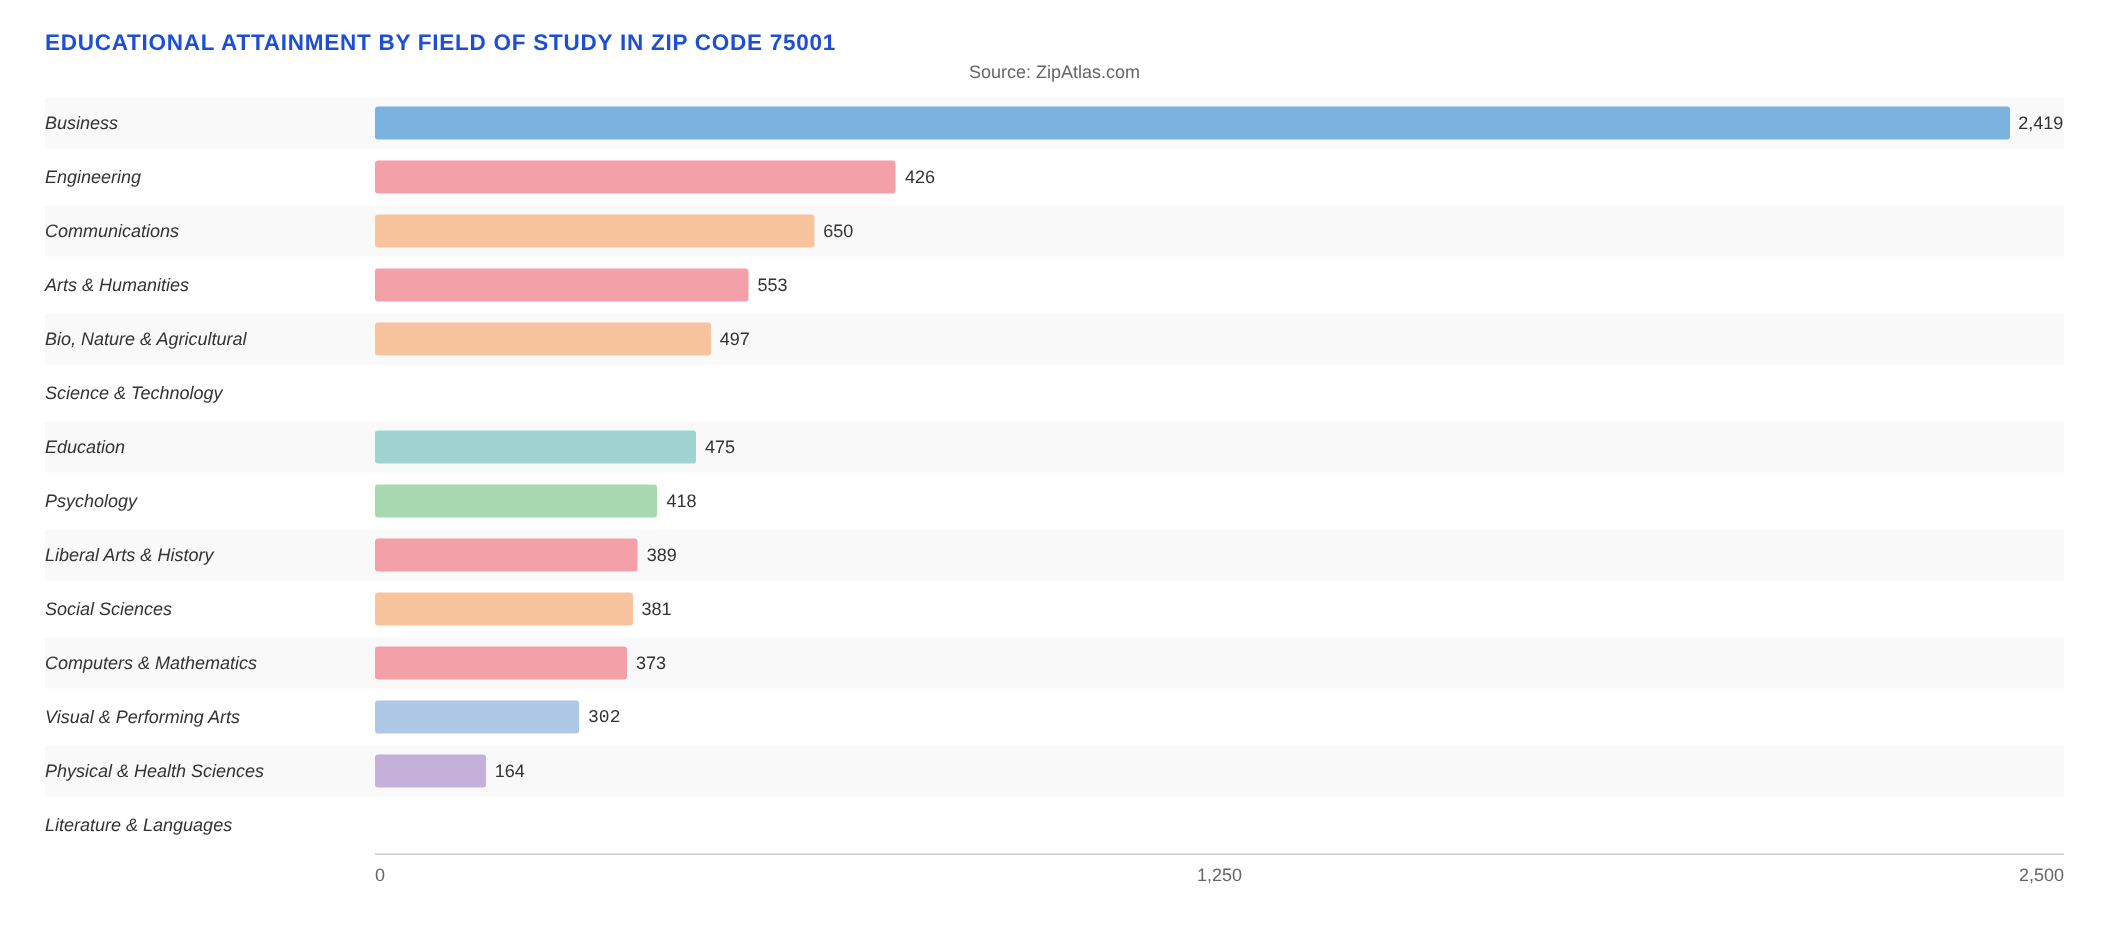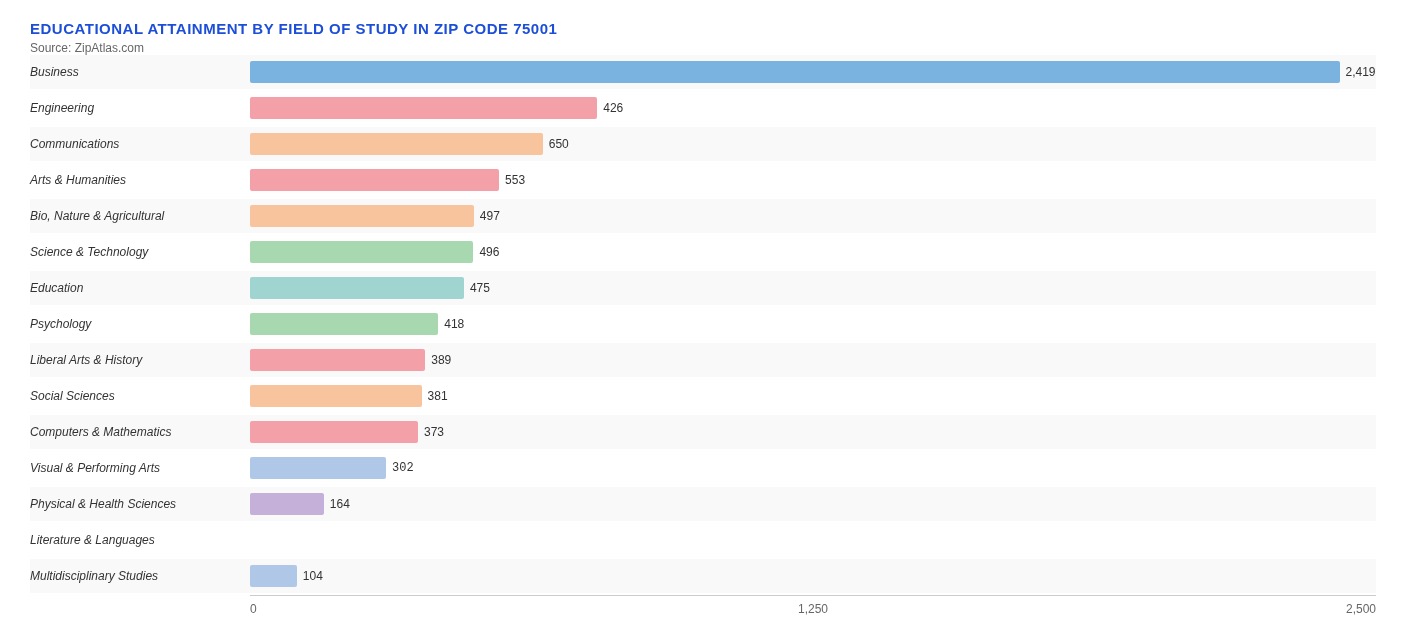--- a/index.html
+++ b/index.html
@@ -14,21 +14,22 @@
       font-size: 15px;
       font-weight: bold;
       color: #1d4ed8;
       text-transform: uppercase;
       letter-spacing: 0.5px;
       margin-bottom: 4px;
     }
     .source {
       font-size: 12px;
       color: #666;
-      text-align: left;
+      text-align: center;
+      margin-bottom: 10px;
     }
     .bar-row {
       display: flex;
       align-items: center;
       margin-bottom: 2px;
       height: 34px;
     }
     .bar-label {
       width: 220px;
       min-width: 220px;
@@ -120,24 +121,20 @@
       </div>
       <div class="bar-row">
         <div class="bar-label">Bio, Nature &amp; Agricultural</div>
         <div class="bar-area">
           <div class="bar" style="width: 19.88%; background-color: rgb(247, 196, 158); max-width: 100%;"></div>
           <span class="bar-value" style="left: 19.88%;">497</span>
         </div>
       </div>
       <div class="bar-row">
         <div class="bar-label">Science &amp; Technology</div>
-        <div class="bar-area">
-          <div class="bar" style="width: 19.84%; background-color: rgb(168, 216, 176); max-width: 100%;"></div>
-          <span class="bar-value" style="left: 19.84%;">496</span>
-        </div>
       </div>
       <div class="bar-row">
         <div class="bar-label">Education</div>
         <div class="bar-area">
           <div class="bar" style="width: 19%; background-color: rgb(160, 212, 208); max-width: 100%;"></div>
           <span class="bar-value" style="left: 19%;">475</span>
         </div>
       </div>
       <div class="bar-row">
         <div class="bar-label">Psychology</div>
@@ -177,27 +174,20 @@
       <div class="bar-row">
         <div class="bar-label">Physical &amp; Health Sciences</div>
         <div class="bar-area">
           <div class="bar" style="width: 6.56%; background-color: rgb(196, 176, 216); max-width: 100%;"></div>
           <span class="bar-value" style="left: 6.56%;">164</span>
         </div>
       </div>
       <div class="bar-row">
         <div class="bar-label">Literature &amp; Languages</div>
       </div>
-      <div class="bar-row">
-        <div class="bar-label">Multidisciplinary Studies</div>
-        <div class="bar-area">
-          <div class="bar" style="width: 4.16%; background-color: rgb(176, 200, 232); max-width: 100%;"></div>
-          <span class="bar-value" style="left: 4.16%;">104</span>
-        </div>
-      </div>
     </div>
   <div class="x-axis" id="x-axis" style="position: relative;">
 
   <span class="x-label" style="margin-right: auto;">0</span>
       <span class="x-label" style="position: absolute; left: 50%; transform: translateX(-50%);">1,250</span>
       <span class="x-label" style="margin-left: auto;">2,500</span>
     </div>
 </div>
 
 </body></html>

